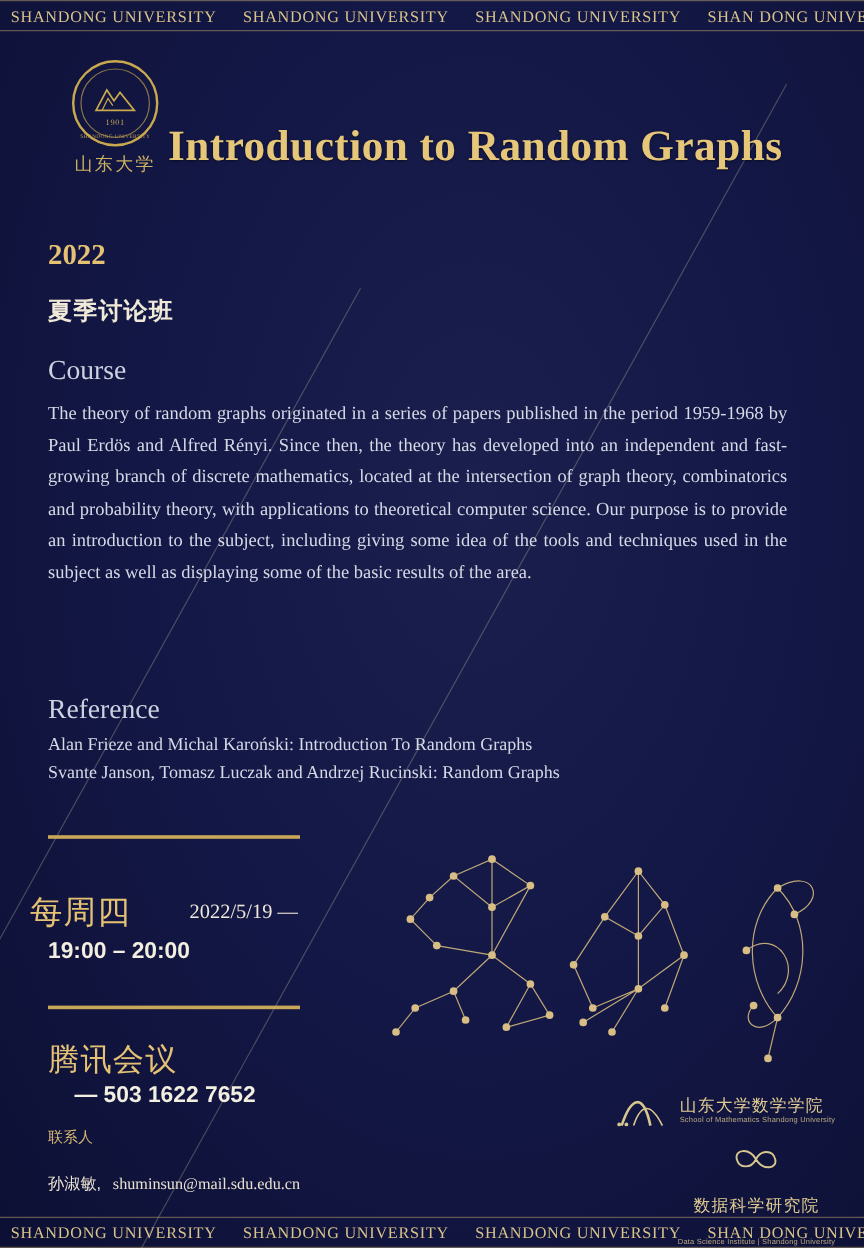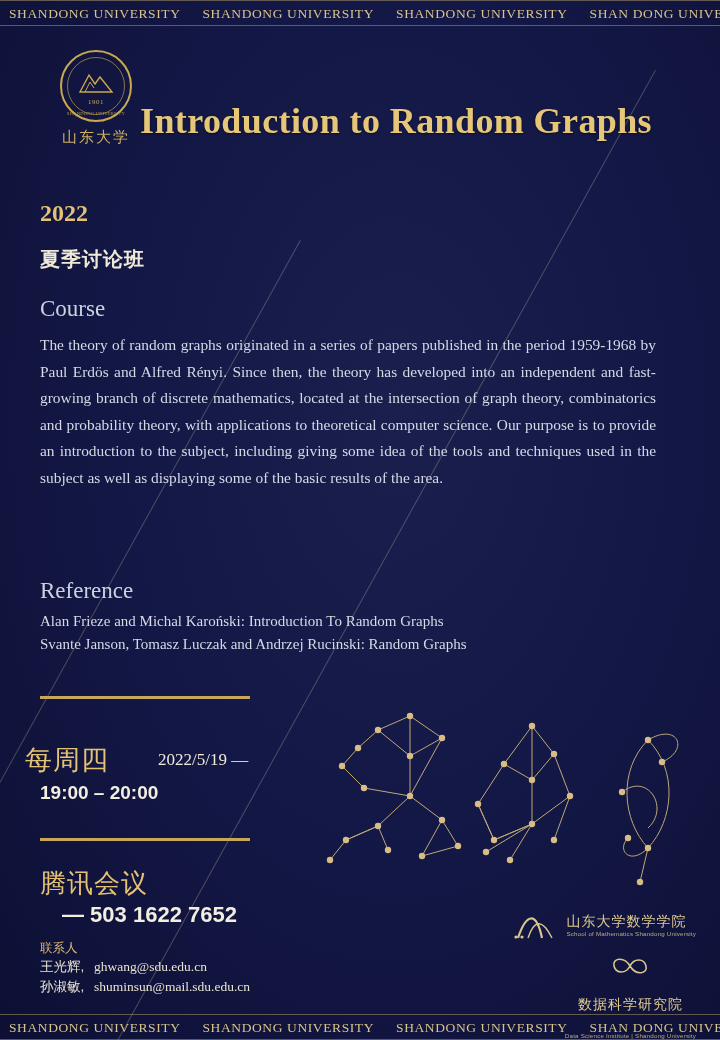--- a/index.html
+++ b/index.html
@@ -233,21 +233,21 @@
     color: #e4c173;
     font-size: 26px;
     letter-spacing: 1px;
     font-family: "Liberation Sans", sans-serif;
   }
   .meeting-id {
     position: absolute;
     left: 62px;
     top: 902px;
     color: #f2eee0;
-    font-size: 22px;
+    font-size: 19px;
     font-weight: bold;
     font-family: "Liberation Sans", sans-serif;
   }
 
   .contact-label {
     position: absolute;
     left: 40px;
     top: 940px;
     color: #d6b873;
     font-size: 12.5px;
@@ -351,24 +351,20 @@
   <div class="weekday">每周四</div>
   <div class="date">2022/5/19 —</div>
   <div class="time">19:00 – 20:00</div>
 
   <div class="rule rule2"></div>
 
   <div class="meeting">腾讯会议</div>
   <div class="meeting-id">— 503 1622 7652</div>
 
   <div class="contact-label">联系人</div>
-  <div class="contact-row contact-1">
-    <span>王光辉,</span>
-    <span class="mail">ghwang@sdu.edu.cn</span>
-  </div>
   <div class="contact-row contact-2">
     <span>孙淑敏,</span>
     <span class="mail">shuminsun@mail.sdu.edu.cn</span>
   </div>
 
   <svg class="figure" viewBox="0 0 372 200">
     <g stroke="#c9b07a" stroke-width="1" fill="none" opacity="0.95">
 
       <path d="M60 30 L92 16 L92 56 L60 30 Z"></path>
       <path d="M92 16 L124 38 L92 56"></path>

